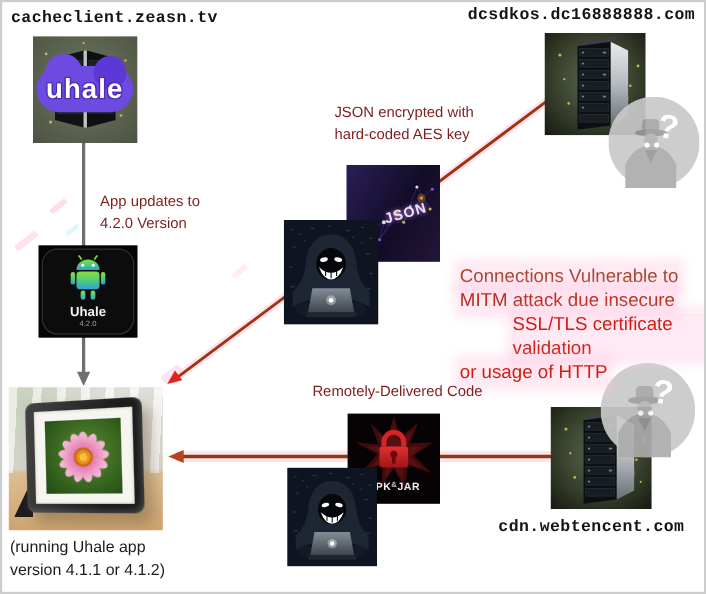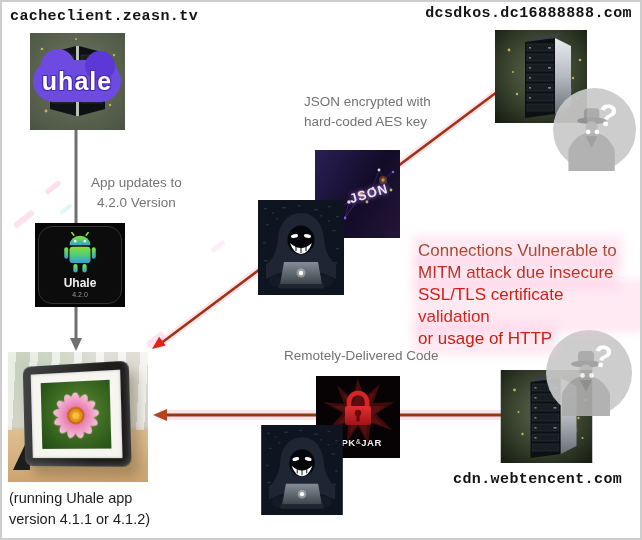--- a/index.html
+++ b/index.html
@@ -1,21 +1,21 @@
 <!DOCTYPE html>
 <html><head>
 <meta charset="utf-8">
 <style>
   html,body{margin:0;padding:0;background:#fff;}
   .canvas{position:relative;width:638px;height:536px;border:2px solid #cdcdcd;background:#fff;
           font-family:"Liberation Sans",sans-serif;overflow:hidden;}
   .abs{position:absolute;}
   
   .mono{font-family:"Liberation Mono",monospace;font-weight:700;font-size:15px;color:#141414;letter-spacing:.4px;white-space:nowrap;z-index:6;}
-  .note{font-size:13.5px;color:#737373;line-height:20px;z-index:6;}
+  .note{font-size:13.5px;color:#7f1d1d;line-height:20px;z-index:6;}
   .caption{font-size:14.5px;color:#1c1c1c;line-height:21px;z-index:6;}
   .warning{font-size:17px;font-weight:400;line-height:22px;z-index:6;}
   .warning span{display:inline-block;background:rgba(255,198,224,.38);box-shadow:0 0 9px 5px rgba(255,198,224,.38);}
   
   .lines-layer{position:absolute;left:0;top:0;z-index:1;pointer-events:none;}
   .heads-layer{position:absolute;left:0;top:0;z-index:4;pointer-events:none;}
   .node{position:absolute;z-index:2;}
   .spy{position:absolute;z-index:3;}
   
   .uhale-cloud{position:absolute;left:3px;top:27px;width:88px;height:42px;background:#6d4ae0;border-radius:24px;
@@ -238,21 +238,21 @@
           <rect x="51" y="35" width="22" height="9"></rect>
         <rect x="51" y="48" width="22" height="9"></rect>
           <rect x="51" y="61" width="22" height="9"></rect>
       </g>
     </svg>
     <div class="uhale-cloud">
       <span class="uhale-text">uhale</span>
     </div>
   </div>
 
-  <div class="note abs" style="left:89px;top:171px;text-align:center;">
+  <div class="note abs" style="left:89px;top:171px;">
     <div>App updates to</div>
     <div>4.2.0 Version</div>
   </div>
 
   <div class="node app-tile" style="left:33px;top:221px;width:90px;height:84px;">
     <div class="app-inner">
       <svg width="40" height="42" viewBox="0 0 40 44">
         <line x1="14" y1="4" x2="11" y2="0" stroke="#86e03a" stroke-width="1.6"></line>
         <line x1="26" y1="4" x2="29" y2="0" stroke="#86e03a" stroke-width="1.6"></line>
         <path d="M9,14 a11,10 0 0 1 22,0 Z" fill="url(#g-agrad)"></path>
@@ -337,21 +337,21 @@
 
   <div class="node" style="left:256px;top:198px;width:86px;height:95px;">
     <svg width="86" height="95">
         <use href="#sym-hacker"></use>
       </svg>
   </div>
 
   <div class="warning abs" style="left:416px;top:238px;">
     <div><span style="color:#a84228;">Connections Vulnerable to</span></div>
     <div><span style="color:#bb2d1d;">MITM attack due insecure</span></div>
-    <div><span style="color:#d41c15;">SSL/TLS certificate validation</span></div>
+    <div><span style="color:#d41c15;margin-left:48px;">SSL/TLS certificate validation</span></div>
     <div><span style="color:#ce2012;">or usage of HTTP</span></div>
   </div>
 
   <div class="note abs" style="left:282px;top:344px;">Remotely-Delivered Code</div>
 
   <div class="node apk-tile" style="left:314px;top:374px;width:84px;height:82px;">
     <svg width="84" height="82" viewBox="0 0 84 82" style="position:absolute;left:0;top:0;">
       <polygon points="42,2 48,22 64,8 57,27 78,26 60,38 76,54 55,47 52,68 42,50 31,66 32,46 12,54 27,37 7,26 28,28 21,9 36,23" fill="#3f0b0d"></polygon>
       <polygon points="42,10 47,25 59,15 54,30 69,30 57,39 68,50 52,45 50,60 42,48 34,58 35,44 21,49 31,37 17,30 32,30 27,17 37,26" fill="#5c1014" opacity=".85"></polygon>
       <g transform="translate(42,26)">

